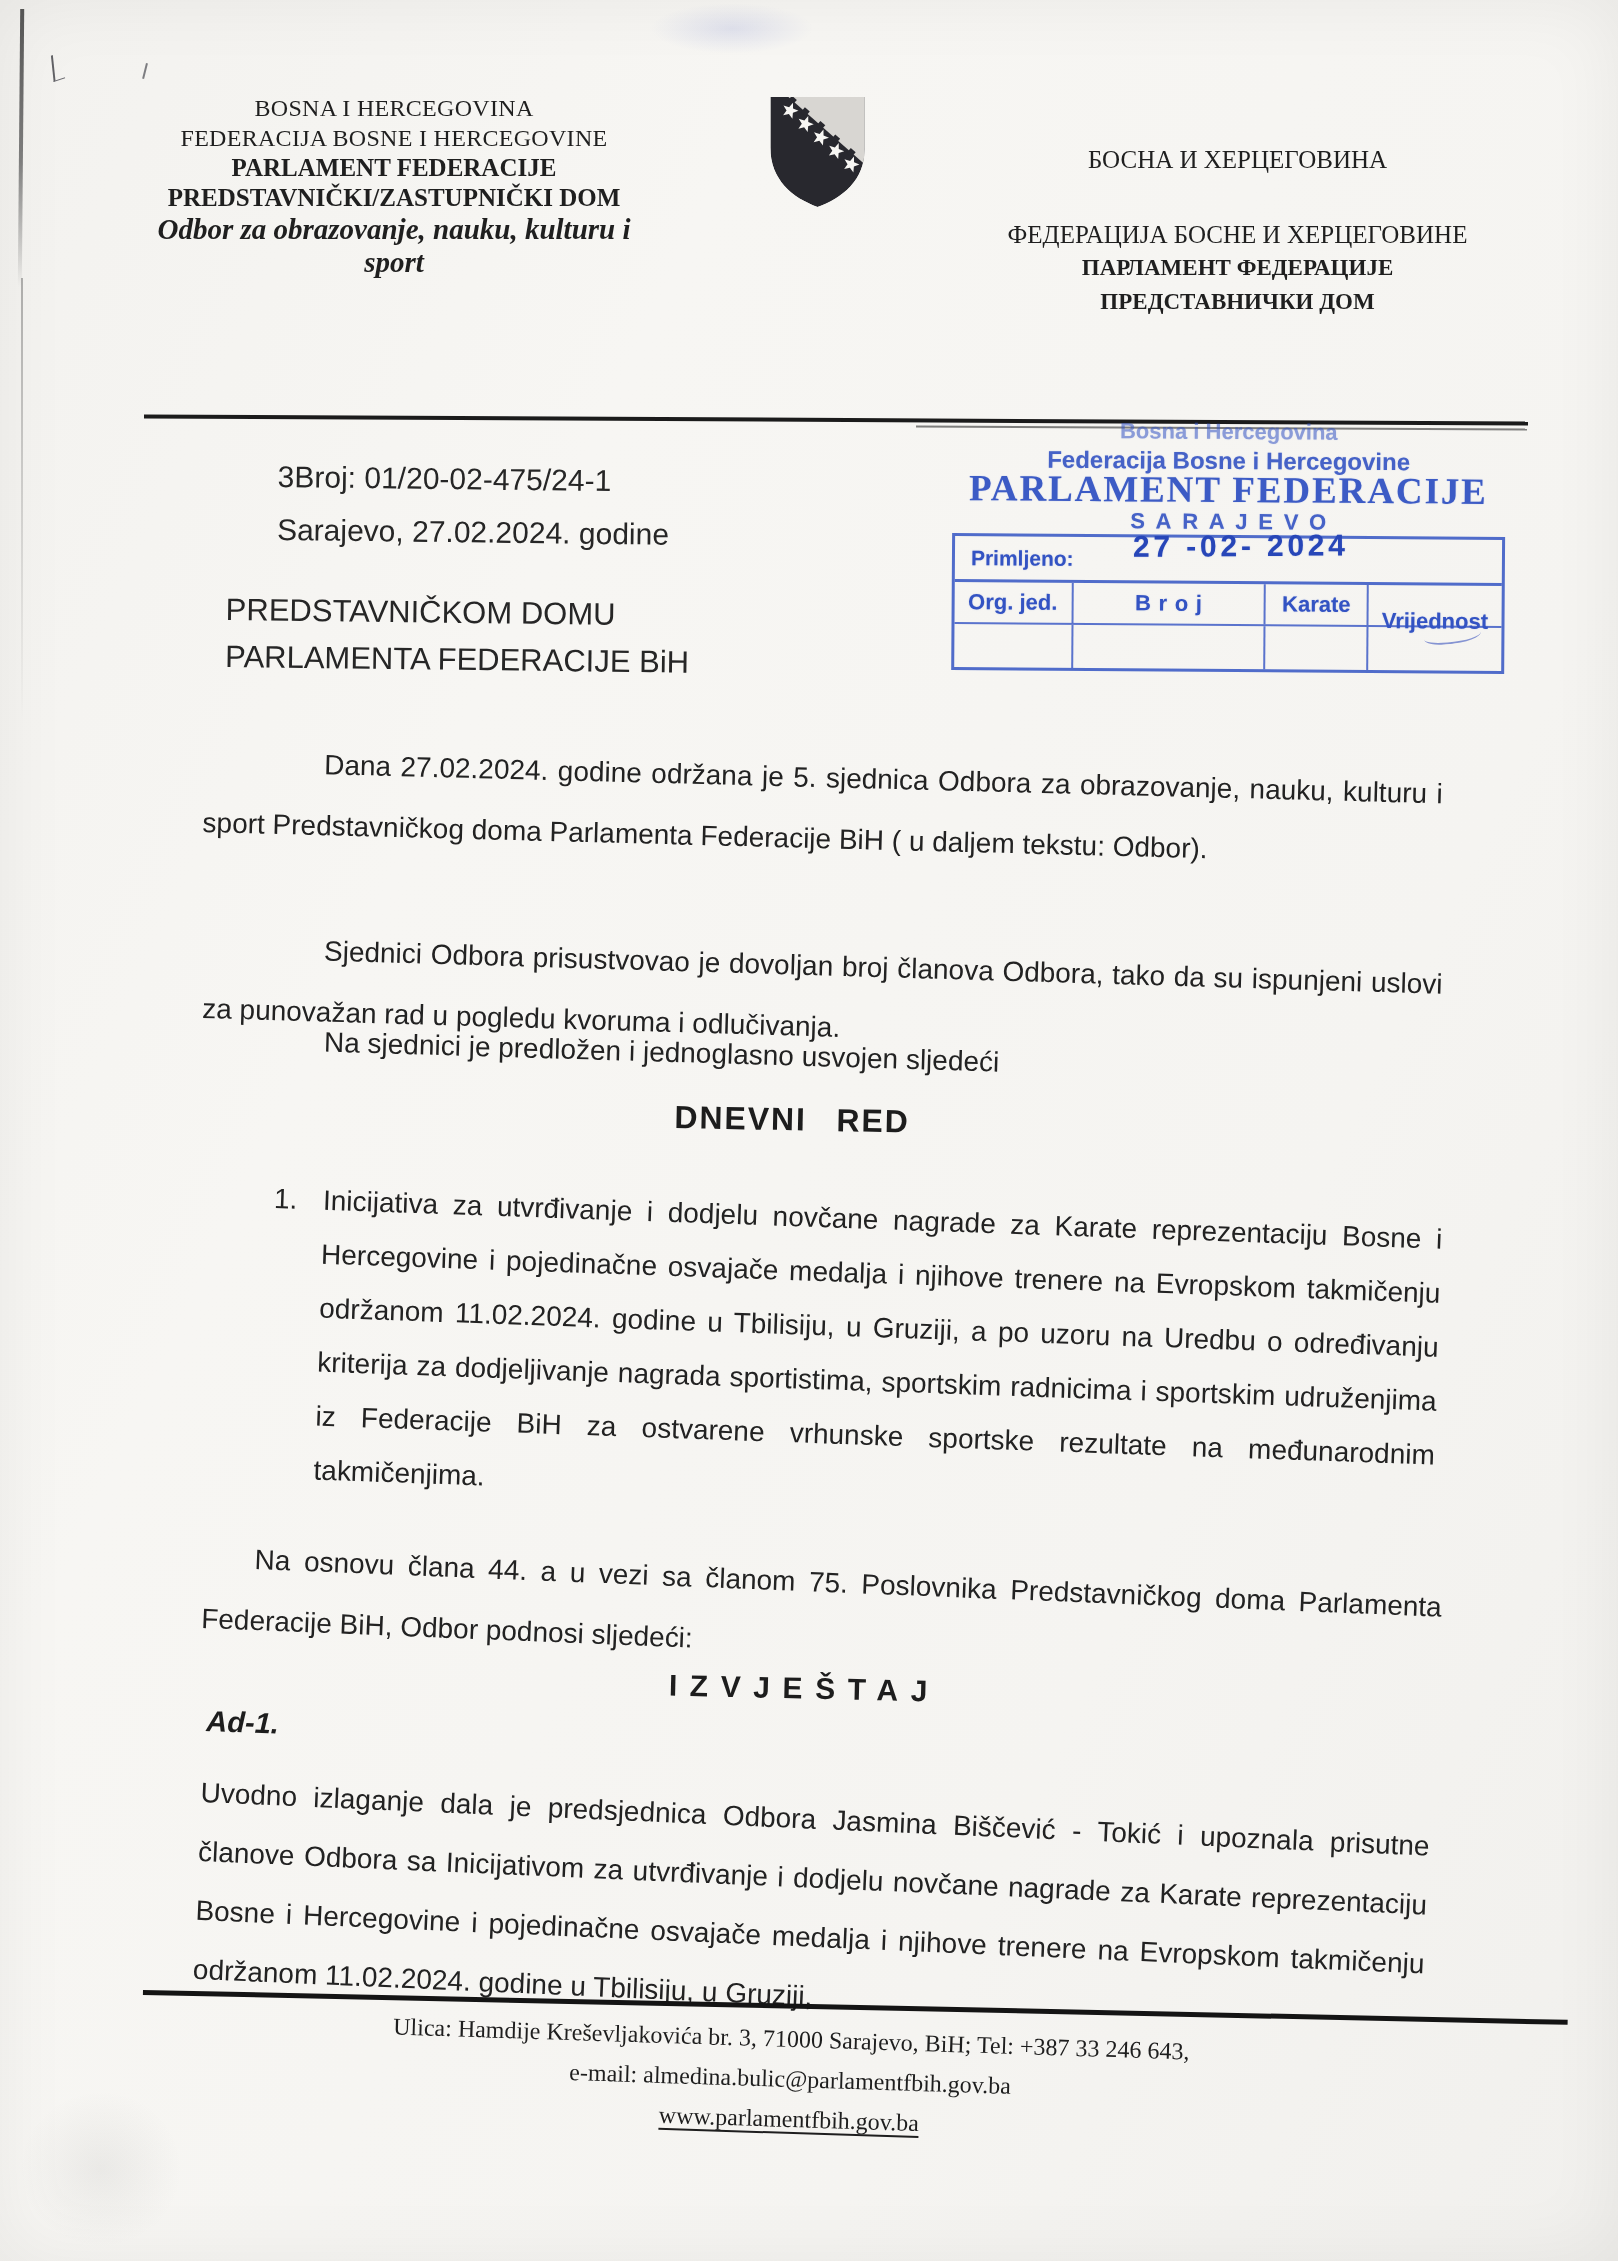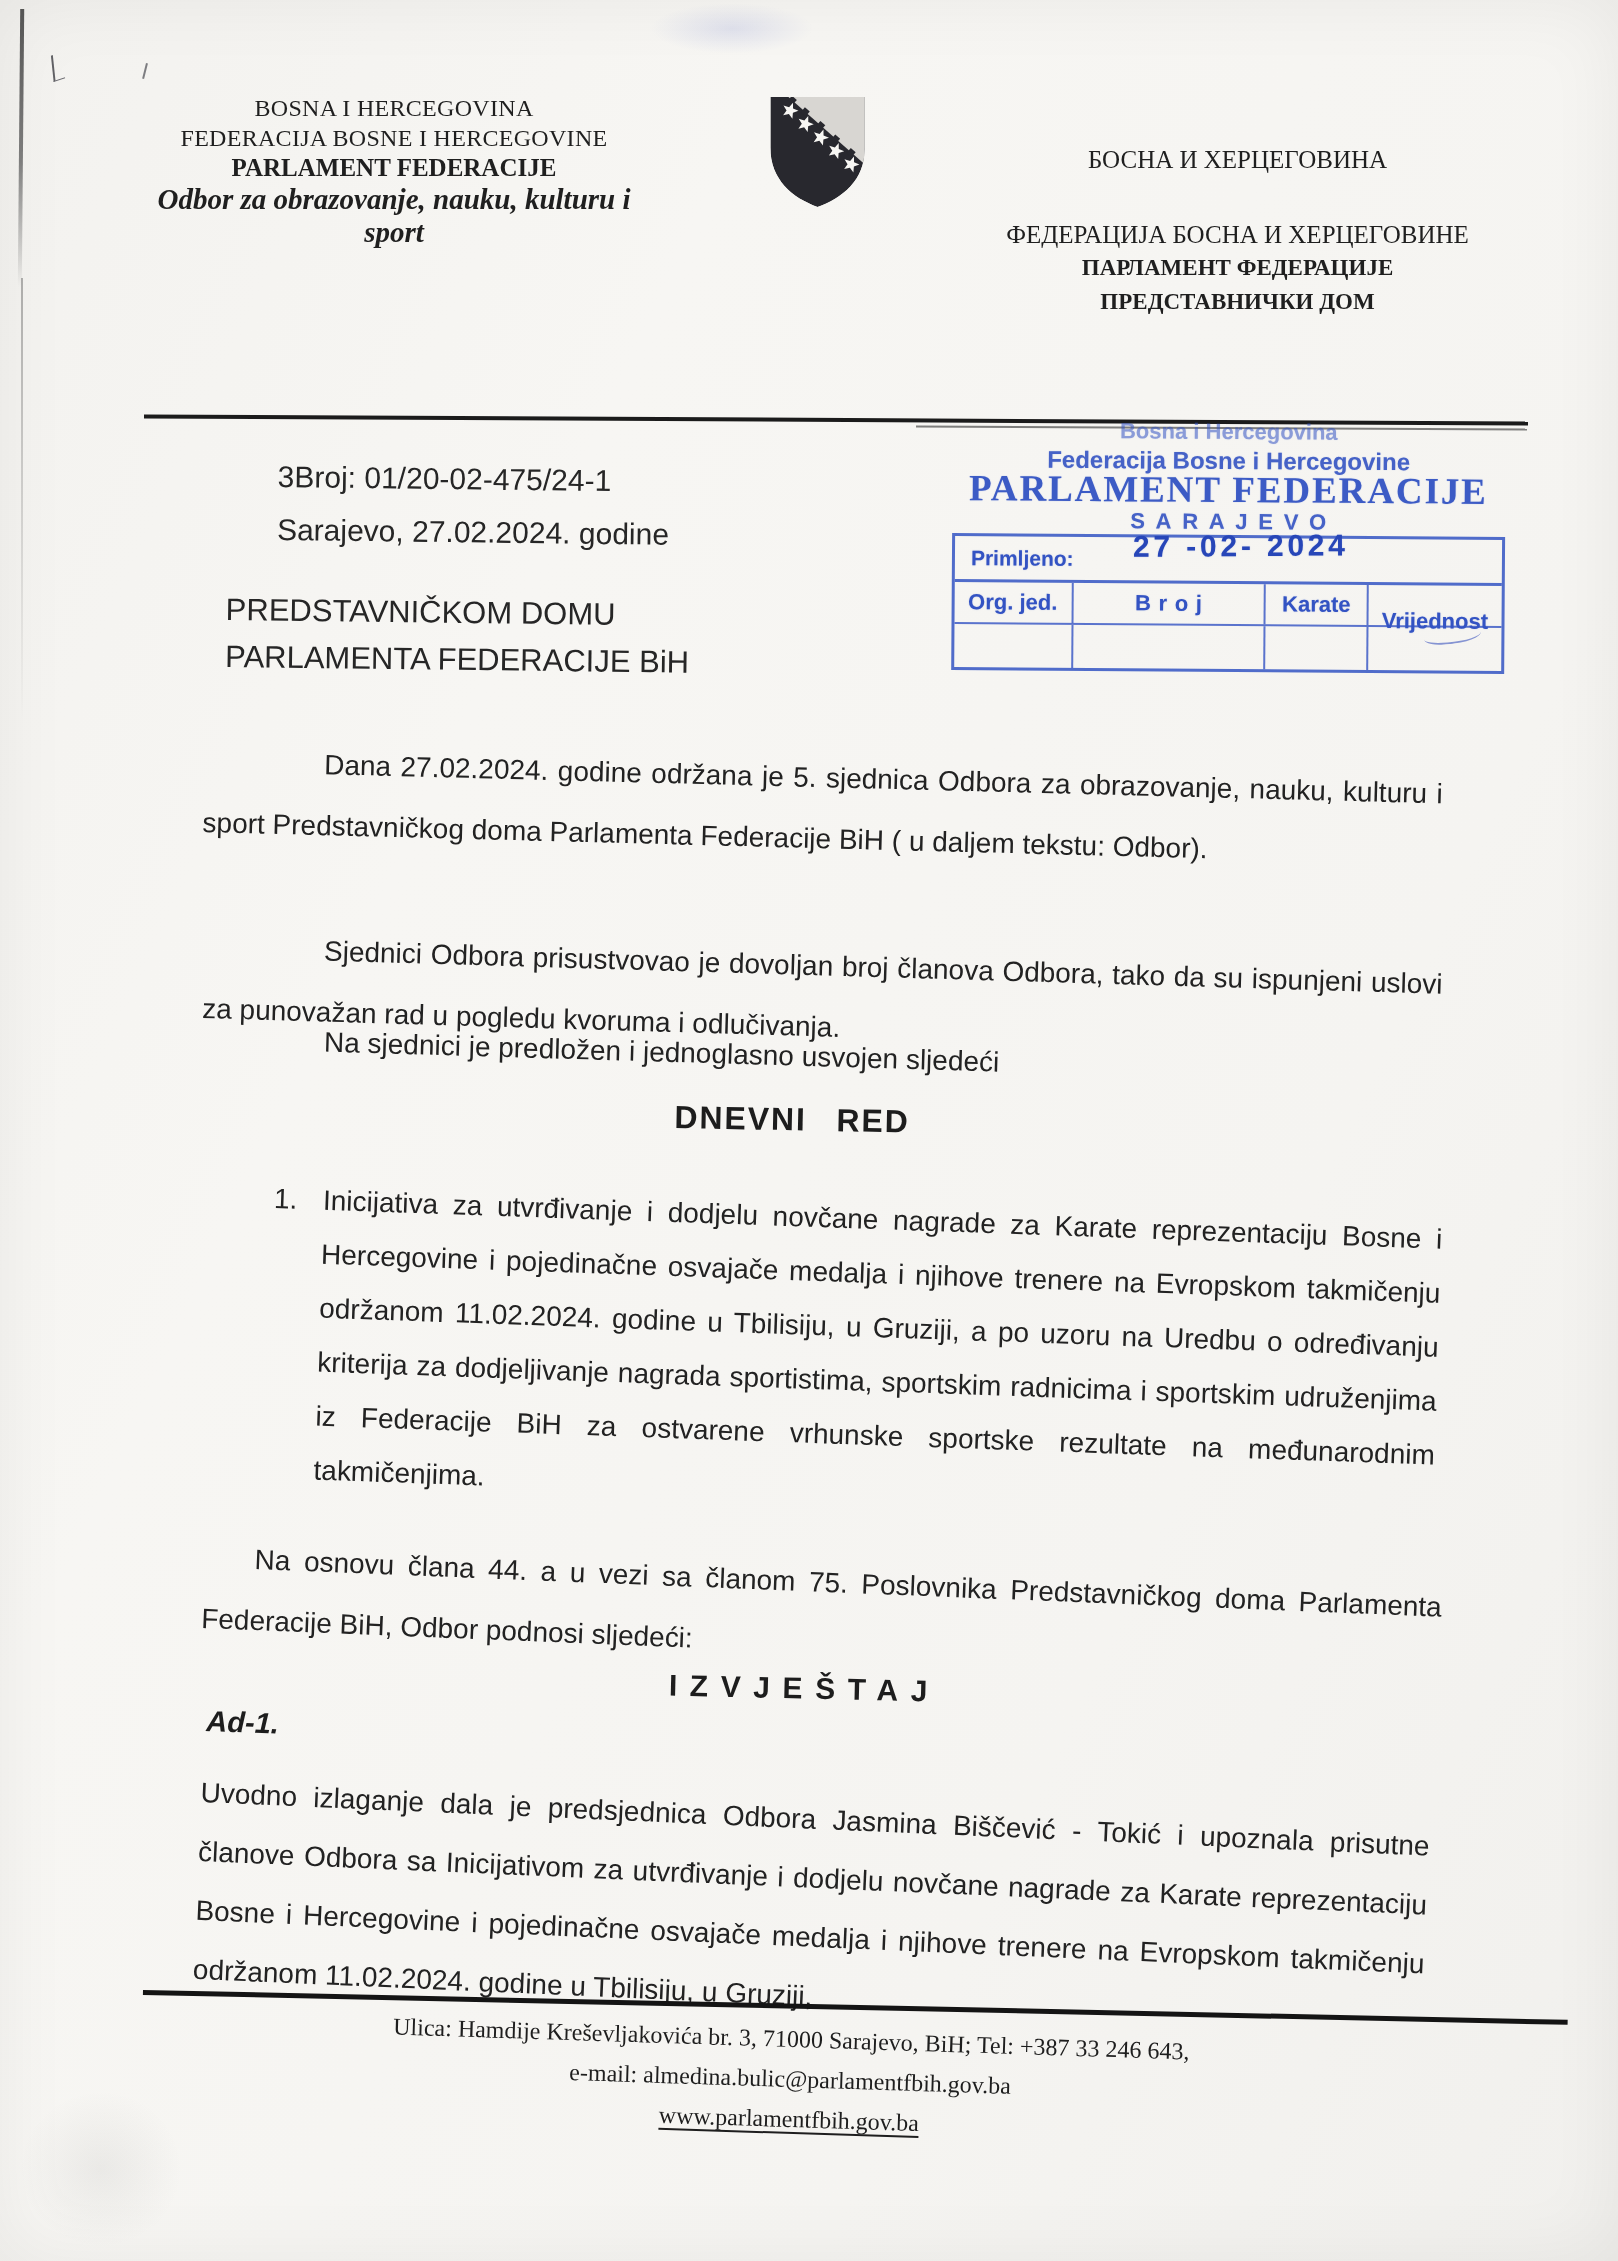--- a/index.html
+++ b/index.html
@@ -116,20 +116,21 @@
   <div class="edge-left2"></div>
   <div class="pen-mark1"></div>
   <div class="pen-mark2"></div>
   <div class="smudge-blue"></div>
   <div class="smudge-gray"></div>
 
   <div class="hdr-left">
     <div class="l-reg">BOSNA I HERCEGOVINA</div>
     <div class="l-reg">FEDERACIJA BOSNE I HERCEGOVINE</div>
     <div class="l-bold">PARLAMENT FEDERACIJE</div>
+    <div class="l-bold">PREDSTAVNIČKI/ZASTUPNIČKI DOM</div>
     <div class="l-italic">Odbor za obrazovanje, nauku, kulturu i sport</div>
   </div>
 
   <div class="emblem">
     <svg width="115" height="126" viewBox="0 0 170 195" xmlns="http://www.w3.org/2000/svg">
       <defs>
         <path id="shield" d="M12,14 L158,14 L158,95 C158,142 124,170 85,184 C46,170 12,142 12,92 Z"></path>
         <clipPath id="shieldClip">
             <use href="#shield"></use>
           </clipPath>
@@ -151,21 +152,21 @@
           <use href="#star" transform="translate(89.8,76.5) rotate(20)"></use>
           <use href="#star" transform="translate(113.4,97.3) rotate(20)"></use>
           <use href="#star" transform="translate(137,118.1) rotate(20)"></use>
         </g>
       </g>
     </svg>
   </div>
 
   <div class="hdr-right">
     <div class="l-reg">БОСНА И ХЕРЦЕГОВИНА</div>
-    <div class="l-reg">ФЕДЕРАЦИЈА БОСНА И ХЕРЦЕГОВИНЕ</div>
+    <div class="l-reg">ФЕДЕРАЦИЈА БОСНЕ И ХЕРЦЕГОВИНЕ</div>
     <div class="l-bold">ПАРЛАМЕНТ ФЕДЕРАЦИЈЕ</div>
     <div class="l-bold">ПРЕДСТАВНИЧКИ ДОМ</div>
   </div>
 
 
   <div class="rule-1"></div>
   <div class="rule-1b"></div>
 
   <div class="doc-info">
     <div>3Broj: 01/20-02-475/24-1</div>

